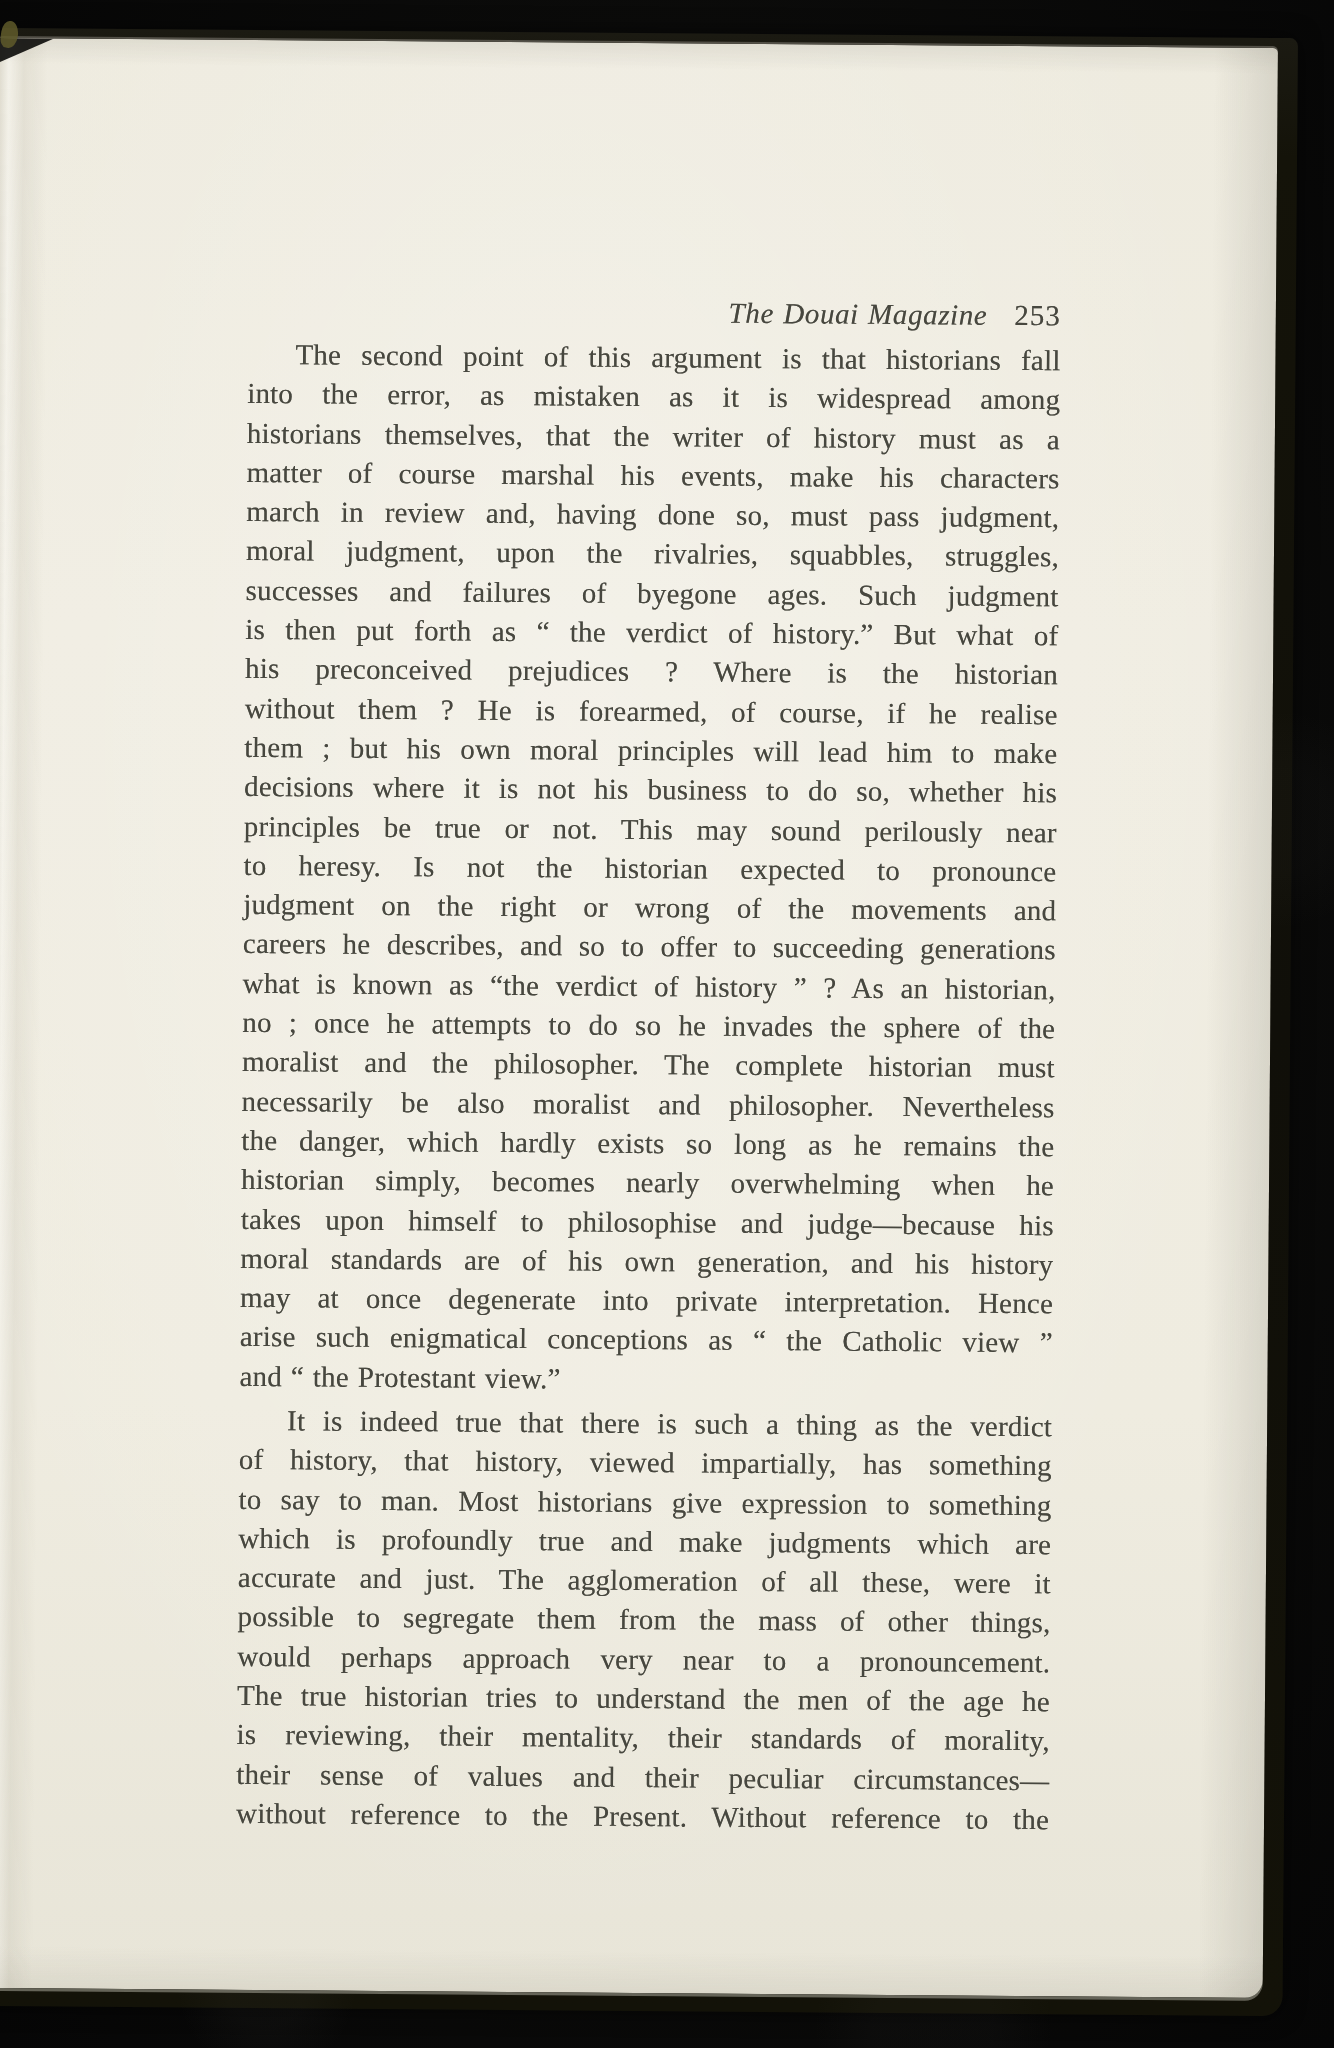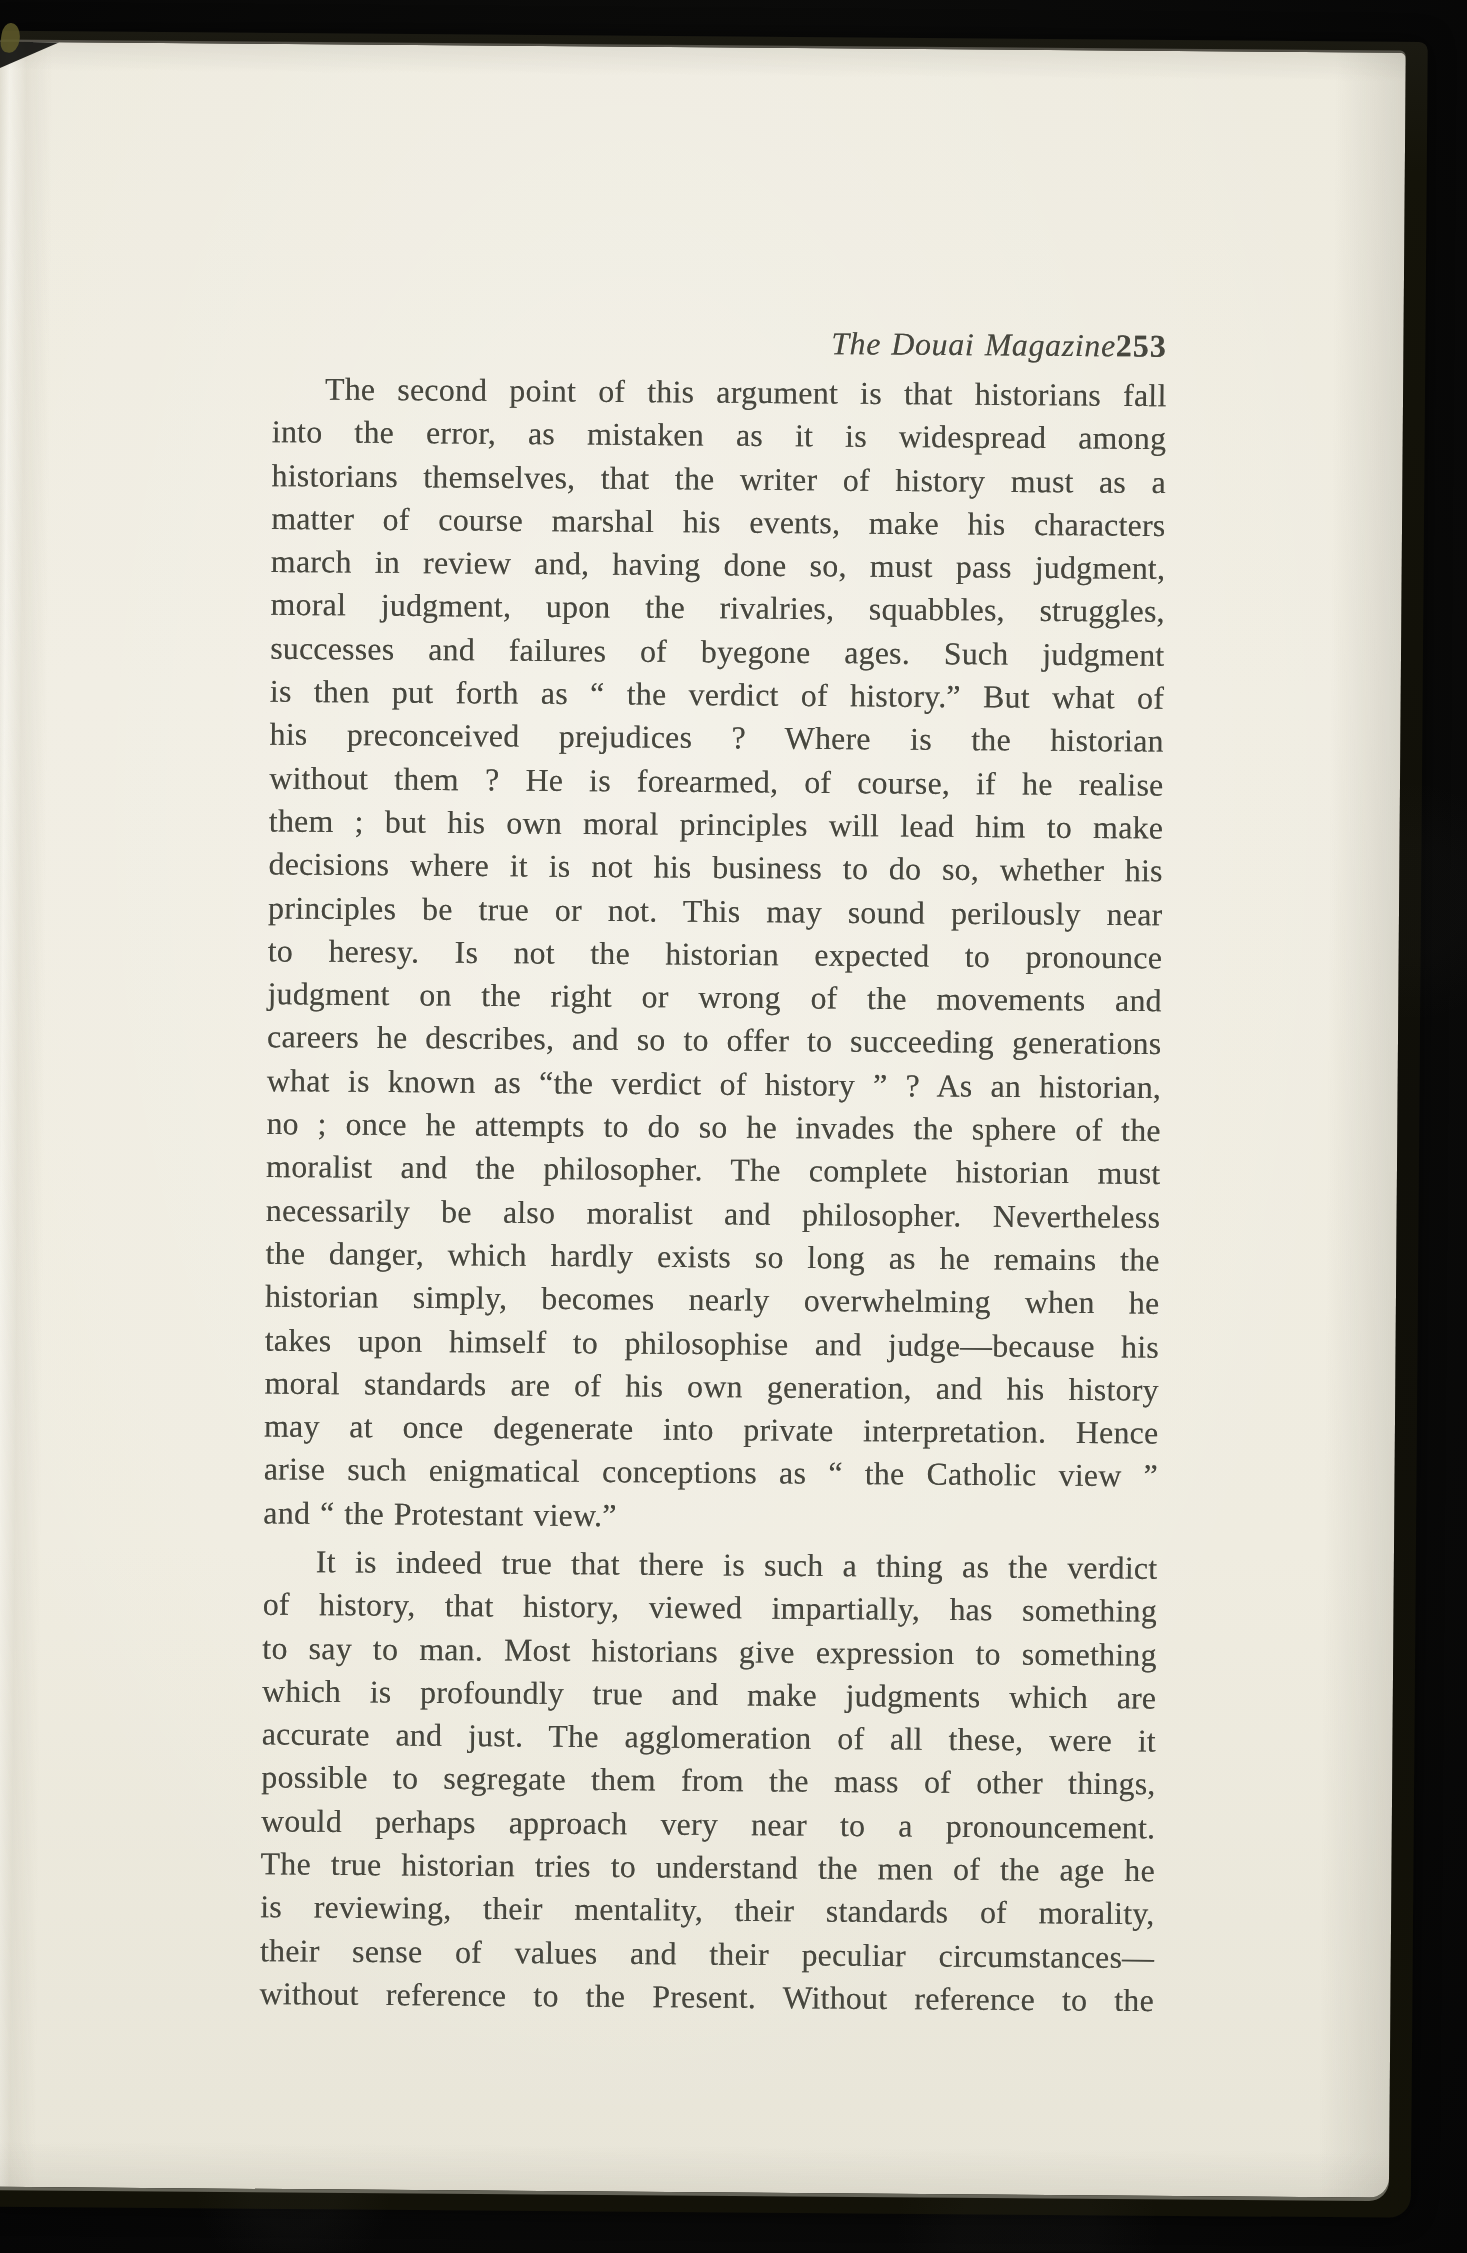--- a/index.html
+++ b/index.html
@@ -52,21 +52,21 @@
   .textblock{
     position:absolute;left:250px;top:250px;width:813px;
     color:#47473f;
     font-size:29px;line-height:39.3px;letter-spacing:0.2px;word-spacing:1.5px;
     text-shadow:0 0 0.6px rgba(70,70,62,0.65);
   }
   .hdr{
     text-align:right;line-height:39.3px;margin:0 0 5.7px 0;white-space:nowrap;
   }
   .hdr .ttl{font-style:italic;letter-spacing:0.6px;}
-  .hdr .num{letter-spacing:1px;font-weight:bold;}
+  .hdr .num{margin-left:27px;letter-spacing:1px;}
   .para{margin:0;}
   .para+.para{margin-top:5px;}
   .line{
     display:block;height:39.3px;
     text-align:justify;text-align-last:justify;
     white-space:nowrap;
   }
   .line.indent{text-indent:48px;}
   .line.short{text-align-last:left;white-space:normal;}
 </style>

